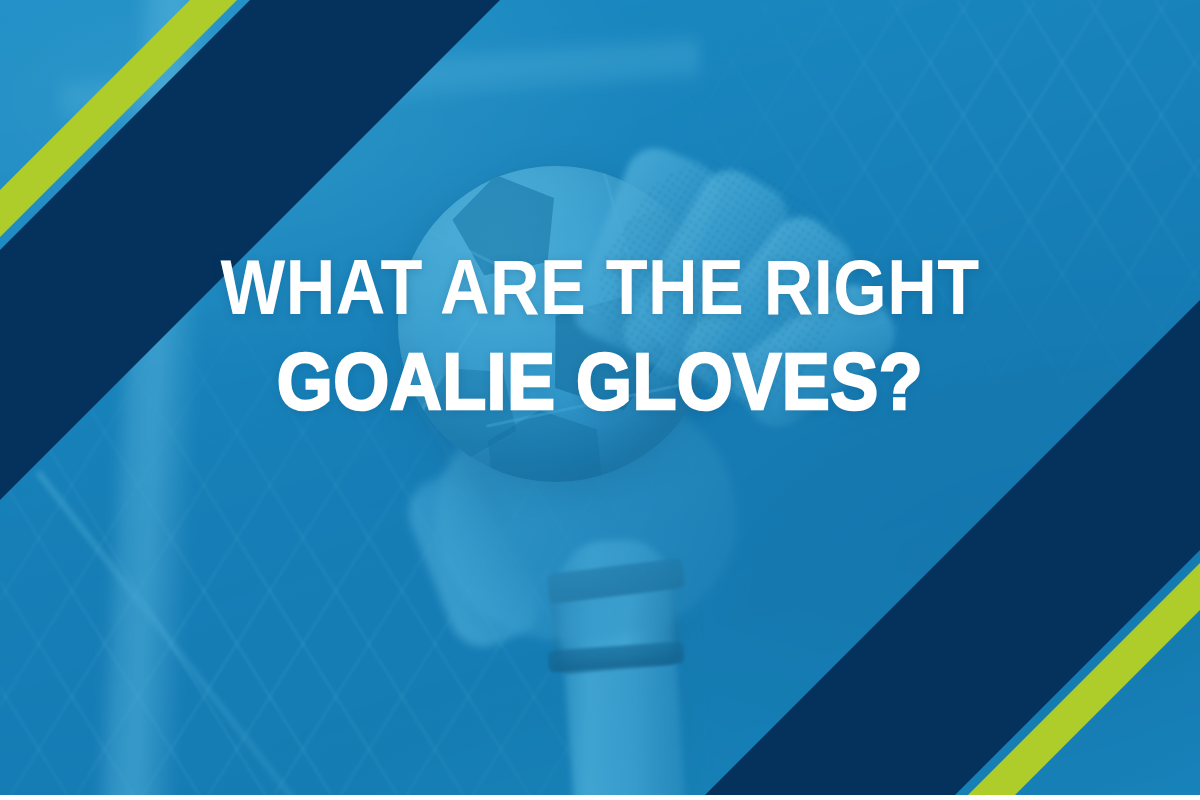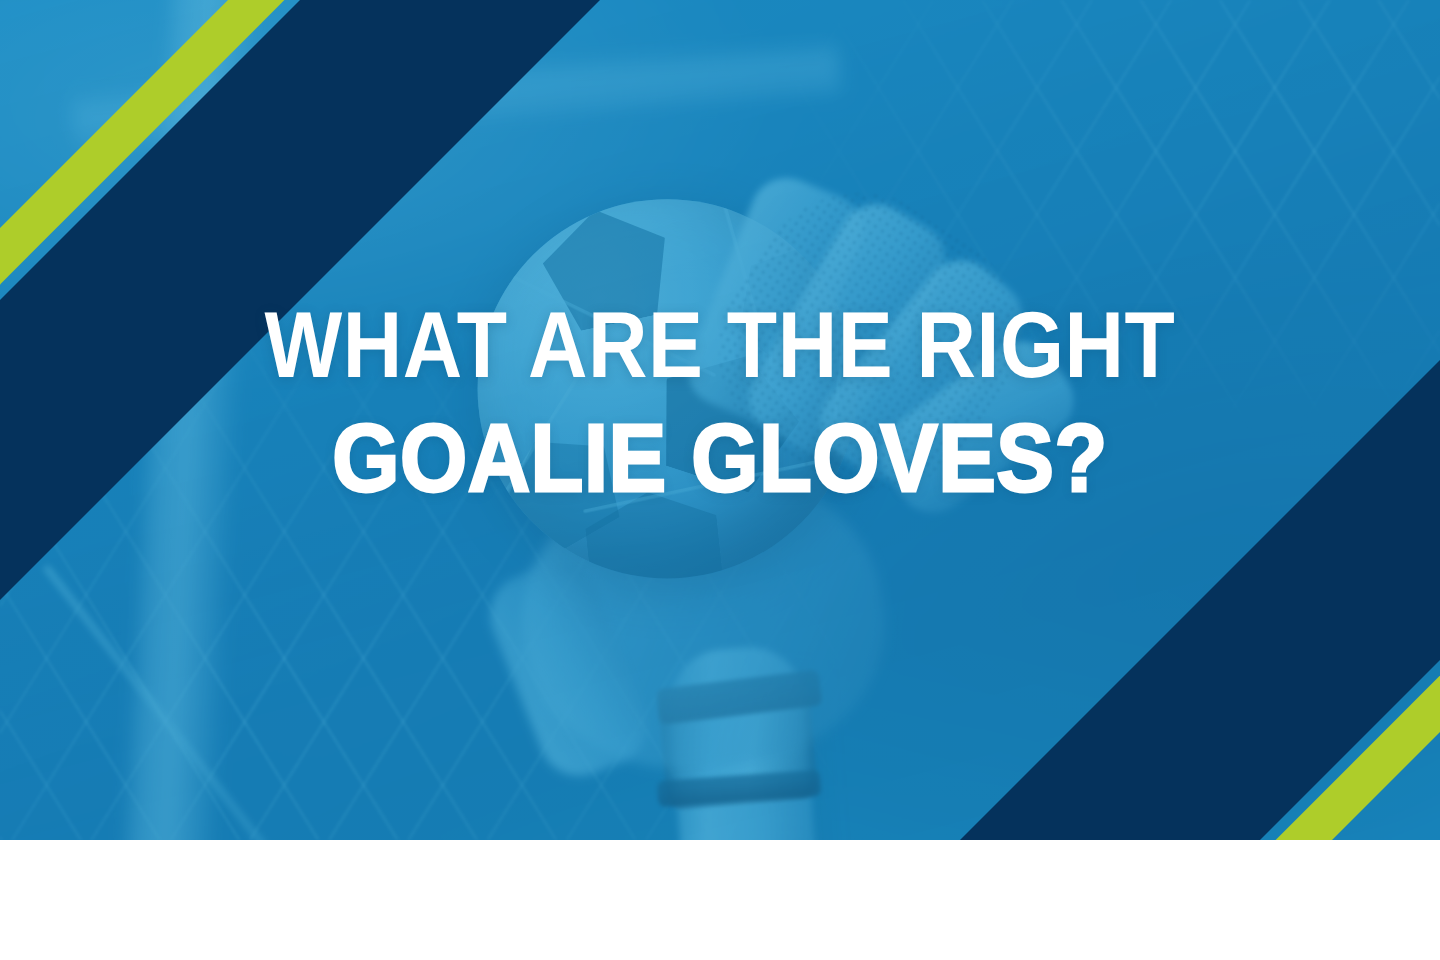--- a/index.html
+++ b/index.html
@@ -6,21 +6,21 @@
   html, body {
     margin: 0;
     padding: 0;
     background: #ffffff;
   }
   * { box-sizing: border-box; }
 
   .banner {
     position: relative;
     width: 1200px;
-    height: 700px;
+    height: 795px;
     overflow: hidden;
     background: #4c1d95;
     font-family: "Liberation Sans", "DejaVu Sans", sans-serif;
     -webkit-font-smoothing: antialiased;
   }
 
   
   .photo {
     position: absolute;
     inset: 0;

